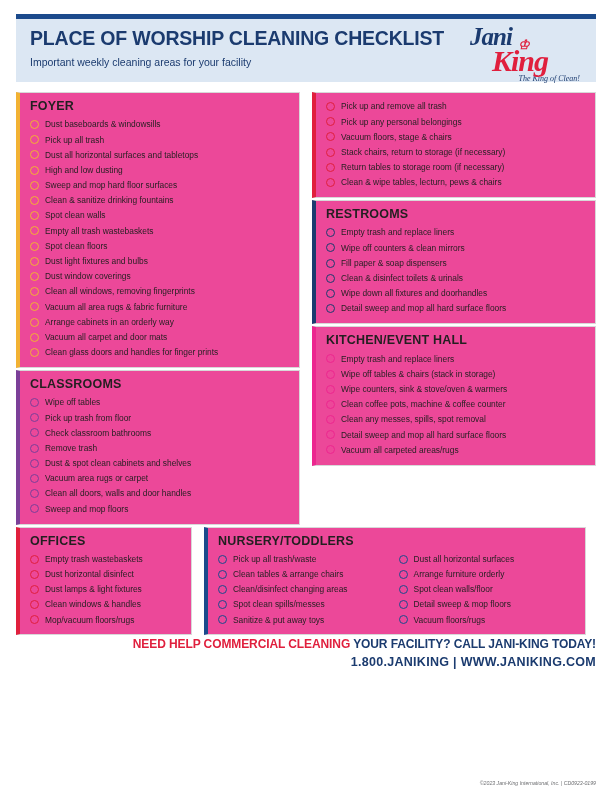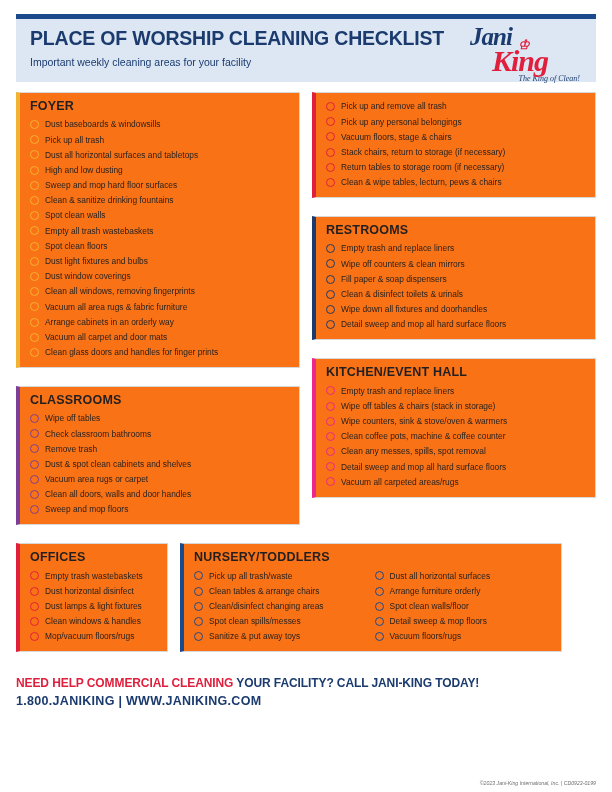--- a/index.html
+++ b/index.html
@@ -90,22 +90,22 @@
   }
   .col { width: 284px; }
 
   
   .card {
     border-left: 4px solid #000;
     border-top: 1px solid #d8d8d8;
     border-right: 1px solid #d8d8d8;
     border-bottom: 1px solid #d8d8d8;
     padding: 6px 20px 7px 10px;
-    margin-bottom: 18px;
-    background: #f97316;
+    margin-bottom: 2px;
+    background: #ec4899;
   }
   .card h2 {
     font-size: 12.5px;
     font-weight: bold;
     letter-spacing: 0.2px;
     color: #231f20;
     margin-bottom: 4px;
   }
   ul.items { list-style: none; }
   ul.items li {
@@ -124,28 +124,27 @@
     margin-right: 6px;
   }
   .txt b { font-weight: normal; }
 
   
   .cols2 { display: flex; gap: 14px; }
   .cols2 > ul { flex: 1; }
 
   
   .bottom-row { display: flex; gap: 12px; margin-top: 0; }
-  .bottom-row .card.offices { width: 152px; }
+  .bottom-row .card.offices { width: 176px; }
   .bottom-row .card.nursery { width: 382px; }
   .nursery .cols2 > ul { flex: 0 0 48%; }
 
   
   .footer {
-    text-align: left;
-    margin-top: 6px;
+    text-align: right;
   }
   .footer .line1 {
     font-size: 12px;
     font-weight: bold;
     color: #e01f3d;
     letter-spacing: -0.1px;
   }
   .footer .line1 .blue { color: #1b3b6f; }
   .footer .line2 {
     font-size: 12.5px;
@@ -249,20 +248,24 @@
               <span class="txt">Clean glass doors and handles for finger prints</span>
             </li>
           </ul>
       </div>
       <div class="card" style="border-left-color: rgb(123, 63, 152);">
         <h2>CLASSROOMS</h2>
         <ul class="items">
             <li>
               <span class="bubble" style="border-color: rgb(123, 63, 152);"></span>
               <span class="txt">Wipe off tables</span>
+            </li>
+            <li>
+              <span class="bubble" style="border-color: rgb(123, 63, 152);"></span>
+              <span class="txt">Pick up trash from floor</span>
             </li>
             <li>
               <span class="bubble" style="border-color: rgb(123, 63, 152);"></span>
               <span class="txt">Check classroom bathrooms</span>
             </li>
             <li>
               <span class="bubble" style="border-color: rgb(123, 63, 152);"></span>
               <span class="txt">Remove trash</span>
             </li>
             <li>

